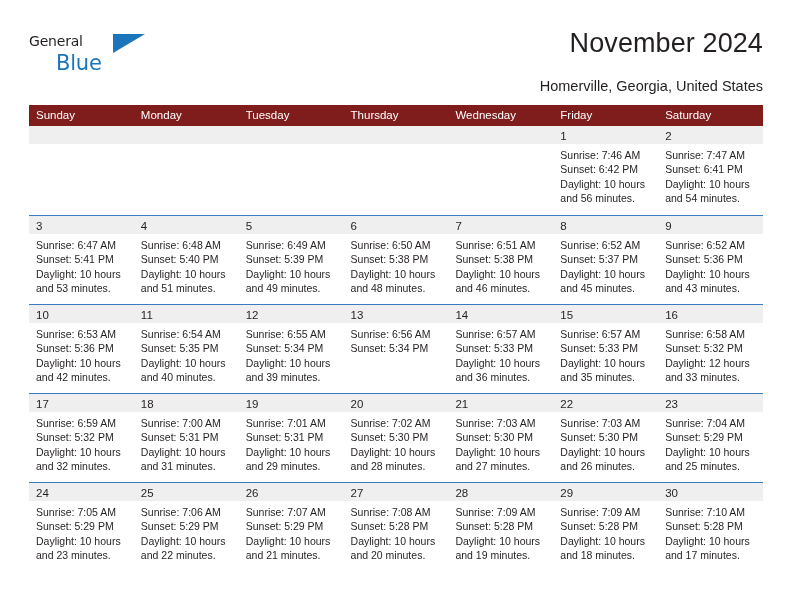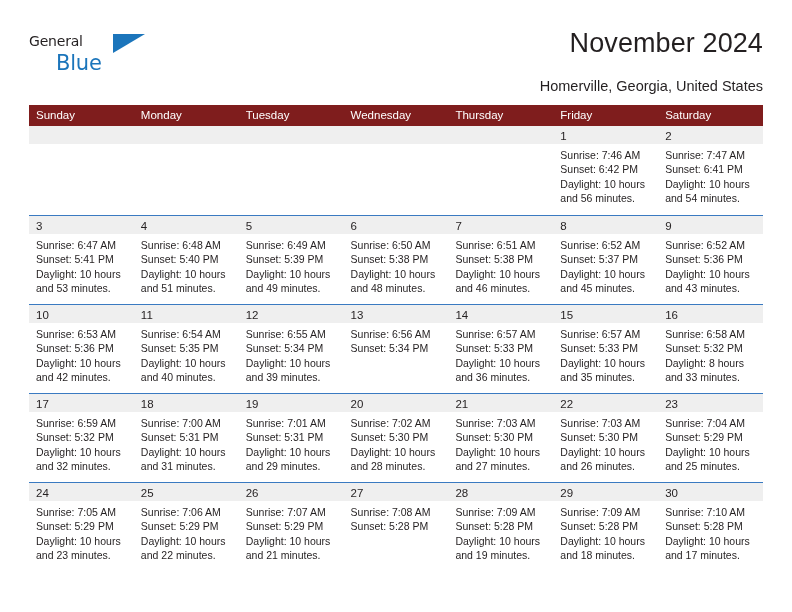--- a/index.html
+++ b/index.html
@@ -164,22 +164,22 @@
 
     <div class="title">November 2024</div>
     <div class="subtitle">Homerville, Georgia, United States</div>
   </div>
 
   <div class="calendar">
     <div class="weekdays">
         <div class="weekday">Sunday</div>
         <div class="weekday">Monday</div>
         <div class="weekday">Tuesday</div>
+        <div class="weekday">Thursday</div>
         <div class="weekday">Wednesday</div>
-        <div class="weekday">Thursday</div>
         <div class="weekday">Friday</div>
         <div class="weekday">Saturday</div>
       </div>
     <div class="weeks">
         <div class="week first">
           <div class="day empty">
             <div class="day-band"><span class="day-num"></span></div>
           </div>
           <div class="day empty">
             <div class="day-band"><span class="day-num"></span></div>
@@ -314,21 +314,21 @@
               <div class="day-line">Sunrise: 6:57 AM</div>
               <div class="day-line">Sunset: 5:33 PM</div>
               <div class="day-line wrap">Daylight: 10 hours and 35 minutes.</div>
             </div>
           </div>
           <div class="day">
             <div class="day-band"><span class="day-num">16</span></div>
             <div class="day-body">
               <div class="day-line">Sunrise: 6:58 AM</div>
               <div class="day-line">Sunset: 5:32 PM</div>
-              <div class="day-line wrap">Daylight: 8 hours and 33 minutes.</div>
+              <div class="day-line wrap">Daylight: 12 hours and 33 minutes.</div>
             </div>
           </div>
         </div>
         <div class="week">
           <div class="day">
             <div class="day-band"><span class="day-num">17</span></div>
             <div class="day-body">
               <div class="day-line">Sunrise: 6:59 AM</div>
               <div class="day-line">Sunset: 5:32 PM</div>
               <div class="day-line wrap">Daylight: 10 hours and 32 minutes.</div>
@@ -406,20 +406,21 @@
               <div class="day-line">Sunrise: 7:07 AM</div>
               <div class="day-line">Sunset: 5:29 PM</div>
               <div class="day-line wrap">Daylight: 10 hours and 21 minutes.</div>
             </div>
           </div>
           <div class="day">
             <div class="day-band"><span class="day-num">27</span></div>
             <div class="day-body">
               <div class="day-line">Sunrise: 7:08 AM</div>
               <div class="day-line">Sunset: 5:28 PM</div>
+              <div class="day-line wrap">Daylight: 10 hours and 20 minutes.</div>
             </div>
           </div>
           <div class="day">
             <div class="day-band"><span class="day-num">28</span></div>
             <div class="day-body">
               <div class="day-line">Sunrise: 7:09 AM</div>
               <div class="day-line">Sunset: 5:28 PM</div>
               <div class="day-line wrap">Daylight: 10 hours and 19 minutes.</div>
             </div>
           </div>

